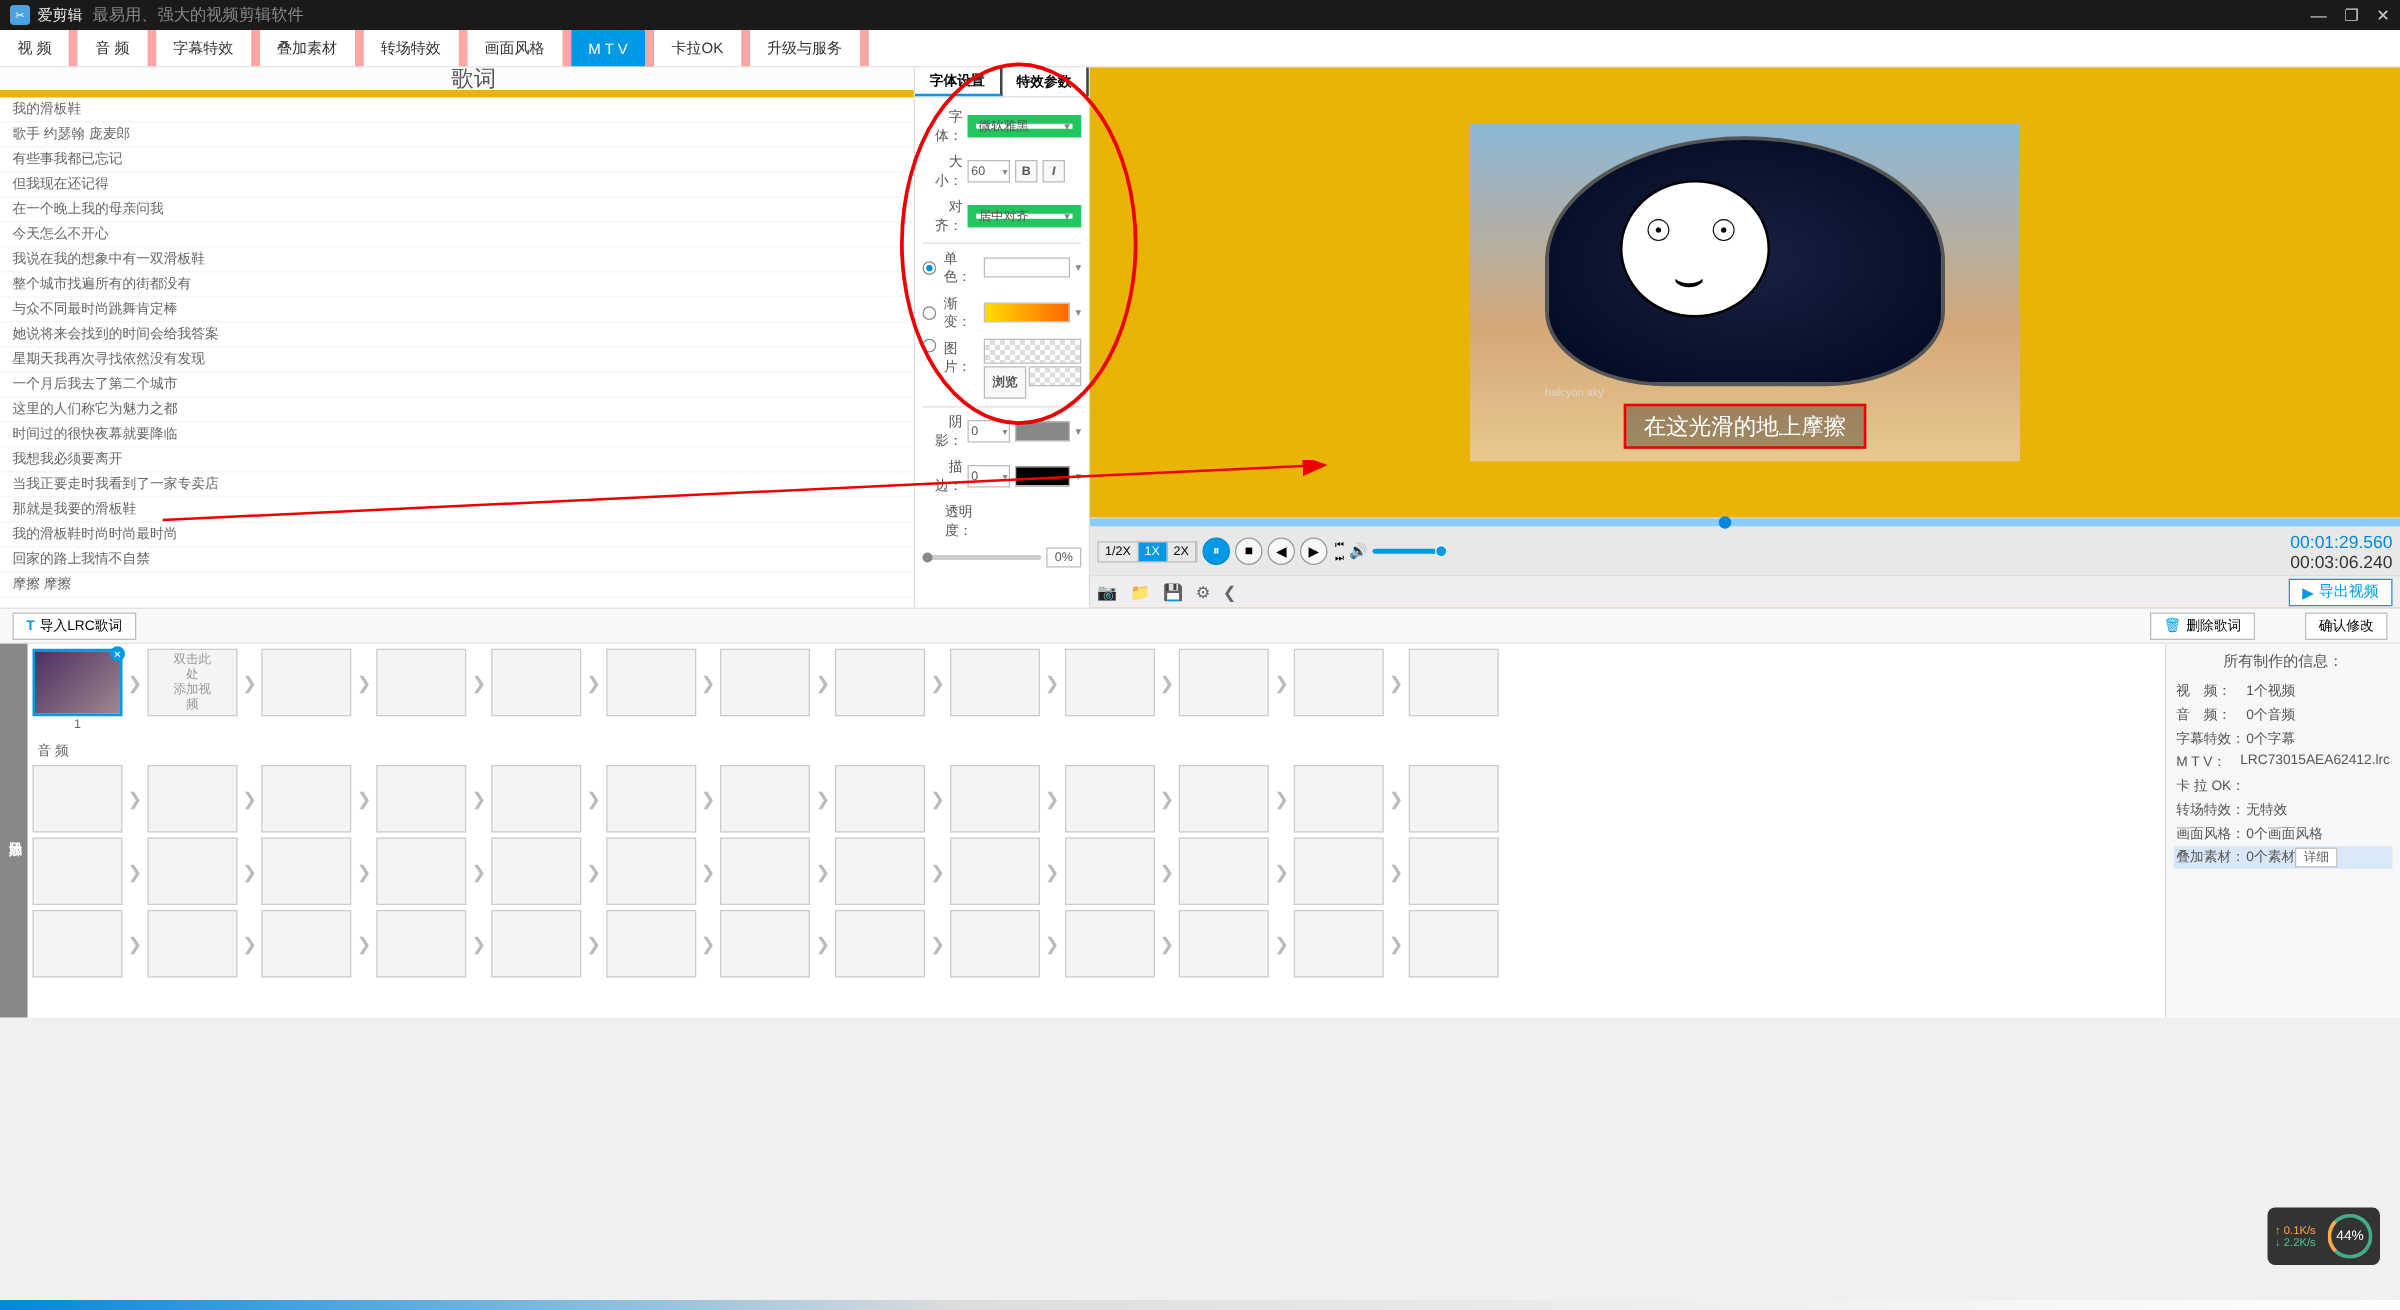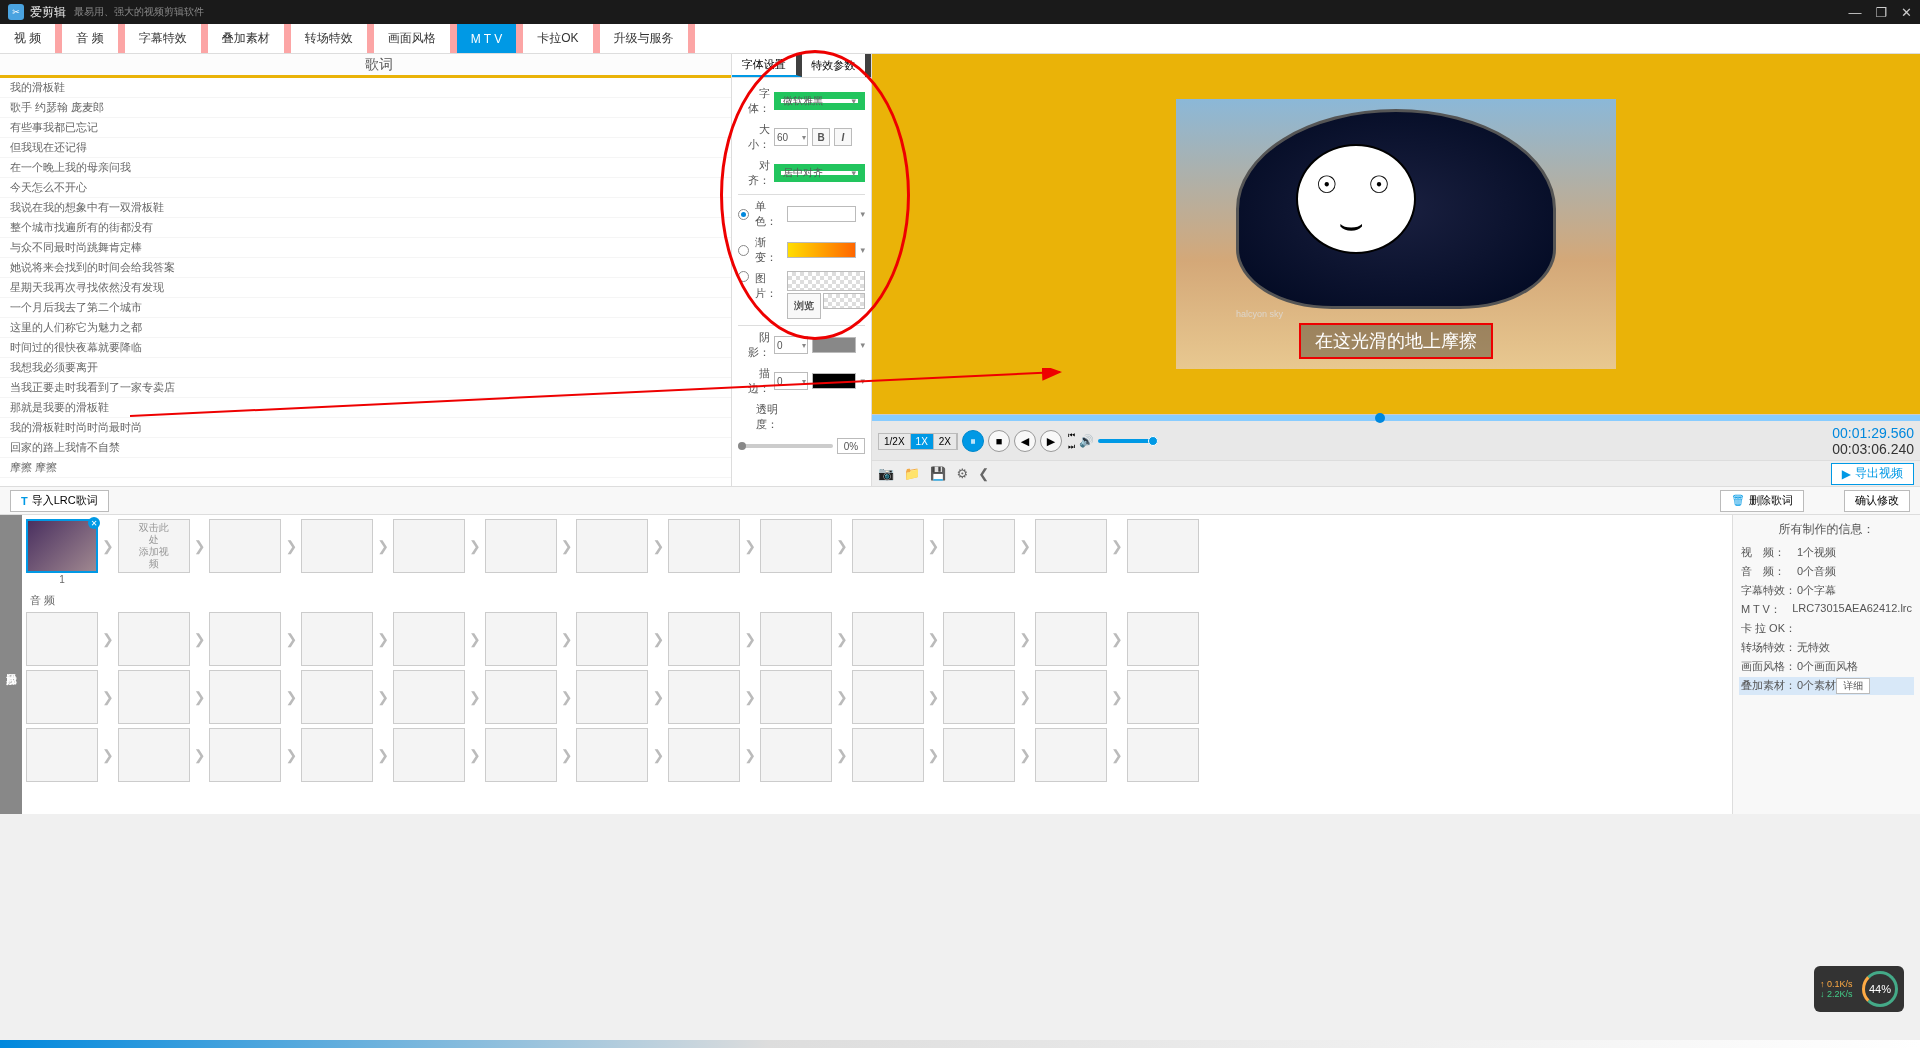--- a/index.html
+++ b/index.html
@@ -2,42 +2,42 @@
 <html><head>
 <meta charset="utf-8">
 <style>
 * { margin: 0; padding: 0; box-sizing: border-box; font-family: "Microsoft YaHei", sans-serif; }
 body { background: #f0f0f0; width: 1920px; height: 1048px; overflow: hidden; position: relative; }
 
 
 .titlebar { height: 24px; background: #1a1a1a; display: flex; align-items: center; padding: 0 8px; color: #999; font-size: 11px; }
 .titlebar .logo { width: 16px; height: 16px; background: #4aa3e0; border-radius: 3px; display: flex; align-items: center; justify-content: center; color: #fff; font-size: 9px; margin-right: 6px; }
 .titlebar .appname { color: #eee; font-size: 12px; margin-right: 8px; }
-.titlebar .subtitle { color: #888; font-size: 10px; }
+.titlebar .subtitle { color: #888; font-size: 13px; }
 .titlebar .winbtns { margin-left: auto; display: flex; gap: 14px; }
 .titlebar .winbtn { color: #ccc; cursor: pointer; font-size: 13px; }
 
 
 .tabbar { height: 30px; background: #fff; border-bottom: 1px solid #ddd; display: flex; }
 .tab { padding: 0 14px; display: flex; align-items: center; font-size: 12px; color: #333; cursor: pointer; border-right: 7px solid #fca5a5; }
 .tab.active { background: #0099e5; color: #fff; }
 
 
 .main { display: flex; height: 432px; }
 
 
 .lyrics-panel { width: 732px; background: #fff; border-right: 1px solid #ddd; display: flex; flex-direction: column; }
-.lyrics-header { height: 24px; display: flex; align-items: center; justify-content: center; font-size: 14px; background: #fcfcfc; border-bottom: 3px solid #eab308; color: #555; padding-left: 27px; }
+.lyrics-header { height: 24px; display: flex; align-items: center; justify-content: center; font-size: 18px; background: #fcfcfc; border-bottom: 6px solid #eab308; color: #555; padding-left: 27px; }
 .lyrics-list { flex: 1; overflow-y: auto; font-size: 11px; color: #666; }
 .lyric-row { padding: 2px 10px; border-bottom: 1px solid #f5f5f5; line-height: 15px; cursor: pointer; }
 
 
 .font-panel { width: 140px; background: #fff; border-right: 1px solid #ddd; display: flex; flex-direction: column; }
 .font-tabs { height: 24px; display: flex; border-bottom: 1px solid #ddd; }
-.font-tab { flex: 1; display: flex; align-items: center; justify-content: center; font-size: 11px; cursor: pointer; border-right: 6px solid #404040; }
+.font-tab { flex: 1; display: flex; align-items: center; justify-content: center; font-size: 11px; cursor: pointer; border-right: 2px solid #404040; font-weight: bold; }
 .font-tab.active { background: #fff; border-bottom: 2px solid #0099e5; }
 .font-body { flex: 1; padding: 8px 6px; font-size: 11px; color: #555; }
 .form-row { display: flex; align-items: center; margin-bottom: 6px; gap: 4px; }
 .form-row label { width: 32px; text-align: right; }
 .form-row .sel { flex: 1; height: 18px; border: 7px solid #22c55e; background: #fff; font-size: 10px; padding: 0 2px; display: flex; align-items: center; position: relative; }
 .form-row .sel::after { content: "▾"; position: absolute; right: 2px; color: #888; font-size: 9px; }
 .spin { width: 34px; height: 18px; border: 1px solid #bbb; font-size: 10px; padding: 0 2px; display: flex; align-items: center; position: relative; }
 .spin::after { content: "▾"; position: absolute; right: 1px; font-size: 8px; color: #888; }
 .btn-small { width: 18px; height: 18px; border: 1px solid #bbb; display: flex; align-items: center; justify-content: center; font-size: 10px; font-weight: bold; cursor: pointer; background: #f8f8f8; }
 .radio { width: 11px; height: 11px; border: 1px solid #888; border-radius: 50%; display: inline-block; margin-right: 2px; position: relative; }

